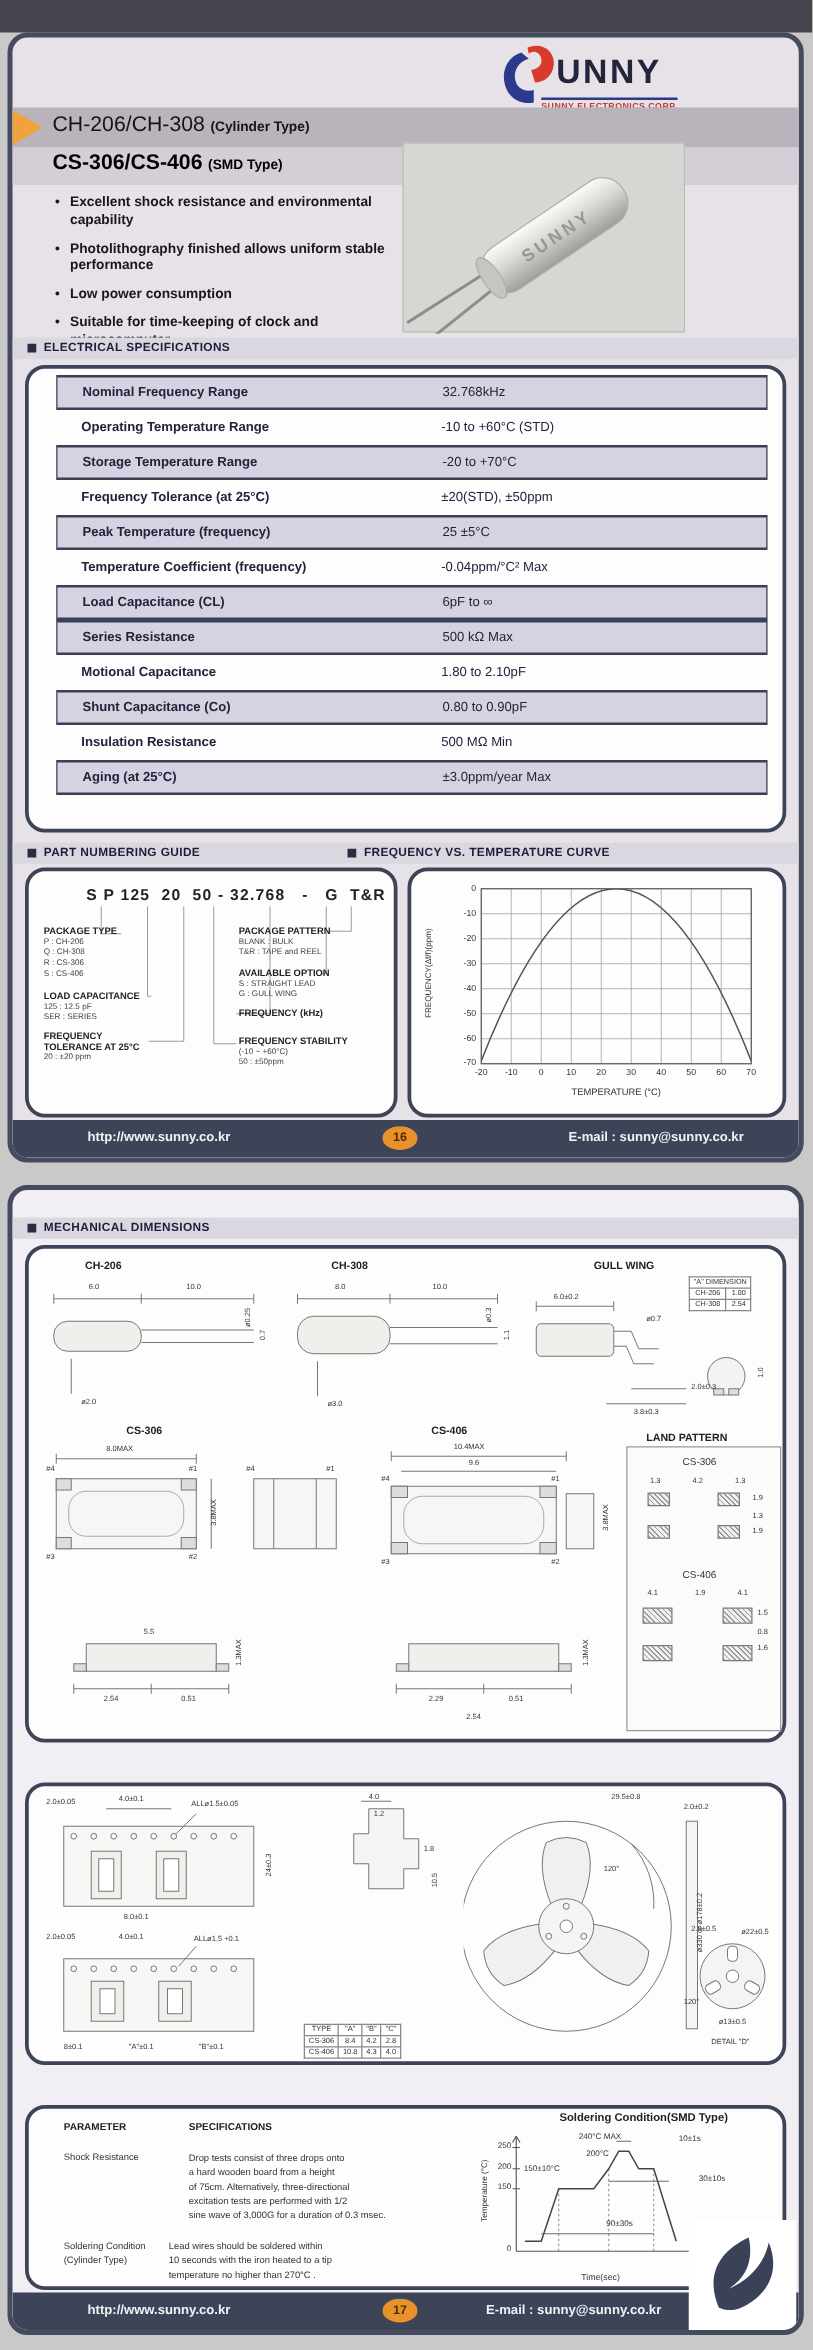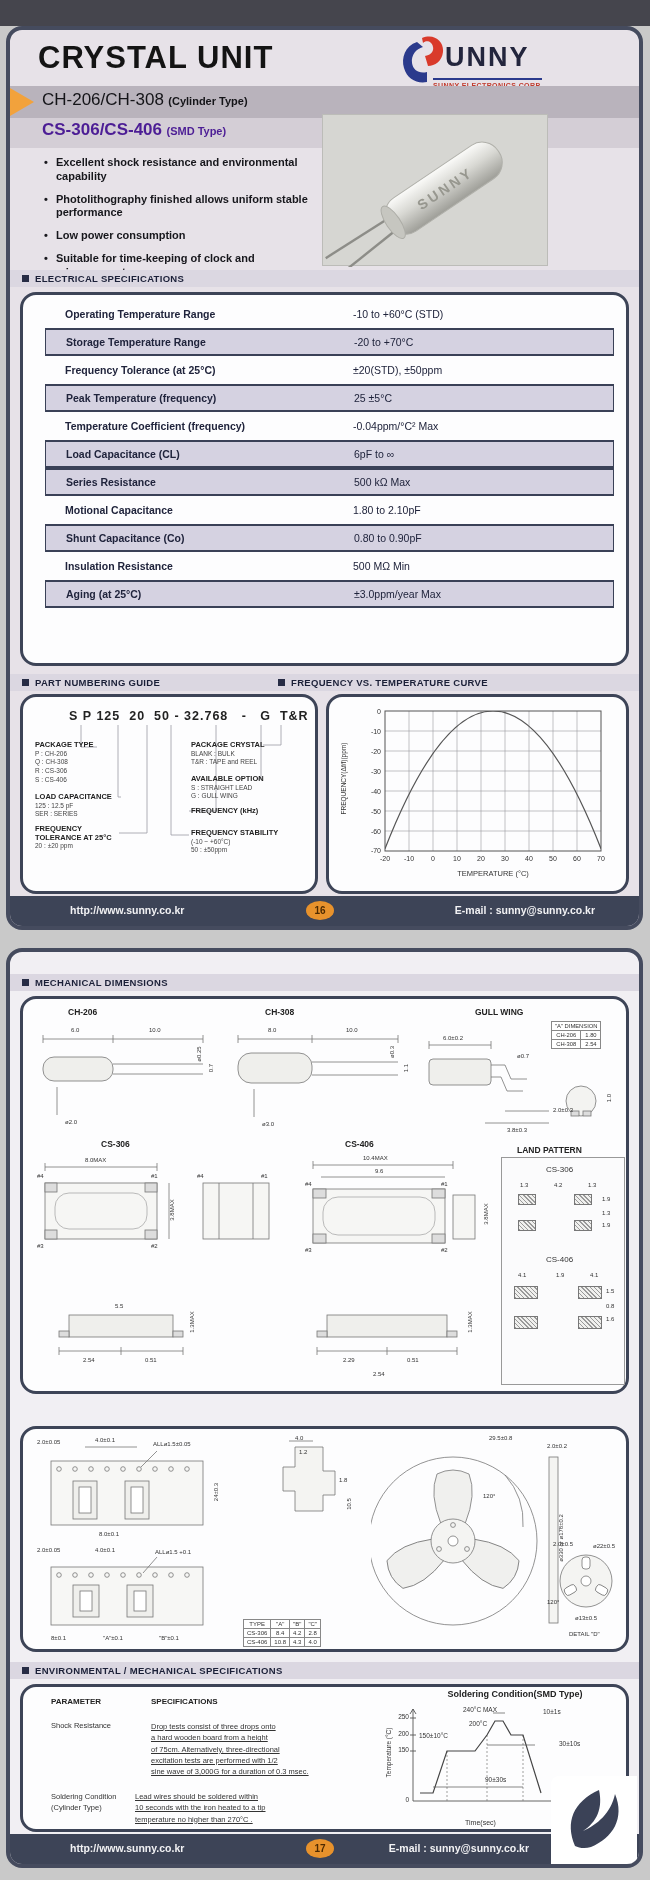--- a/index.html
+++ b/index.html
@@ -28,50 +28,49 @@
   .footerbar{position:absolute;left:0;bottom:0;width:100%;height:30px;background:#3d4457;}
   .footer-url{position:absolute;left:60px;top:8px;color:#f2f2f4;font-size:10.5px;font-weight:bold;}
   .footer-email{position:absolute;right:44px;top:8px;color:#f2f2f4;font-size:10.5px;font-weight:bold;}
   .footer-badge{position:absolute;left:296px;top:5px;width:28px;height:19px;background:#e8922c;border-radius:50%;color:#4e2a00;font-size:10px;font-weight:bold;display:flex;align-items:center;justify-content:center;}
   .pad{position:absolute;border:1px solid #777;background:repeating-linear-gradient(45deg,#9a9a9a 0,#9a9a9a 1px,#f0f0ee 1px,#f0f0ee 3px);}
   .draw{position:absolute;}
   .draw svg{position:absolute;left:0;top:0;}
   .dlabel{position:absolute;font-size:8.5px;font-weight:bold;color:#222;}
   .atable{position:absolute;border-collapse:collapse;font-size:5.8px;color:#333;background:#fff;}
   .atable td,.atable th{border:1px solid #888;padding:1px 3px;font-weight:normal;text-align:center;white-space:nowrap;}
-  .env-line{font-size:7.5px;color:#333;line-height:1.5;text-decoration:underline;}
+  .env-line{font-size:7.5px;color:#333;line-height:1.5;}
   .mline{stroke:#777;stroke-width:0.8;fill:none;}
 </style>
 </head>
 <body>
 
 <div class="canvas">
   <div class="topstrip"></div>
 
   <div class="page page1">
-    <div style="position:absolute;left:28px;top:10px;font-size:31px;font-weight:bold;letter-spacing:1px;color:#141414;">CRYSTAL UNIT</div>
 
     <div style="position:absolute;right:14px;top:4px;width:228px;height:64px;">
       <svg width="48" height="52" viewBox="0 0 48 52" style="position:absolute;left:0;top:0;">
         <path d="M20,8 C8,12 4,24 7,34 C10,45 20,50 30,48 L30,38 C22,40 16,36 15,29 C14,21 19,15 26,13 Z" fill="#2b3a8c"></path>
         <path d="M25,4 C38,-1 47,8 46,18 C45,27 38,32 31,32 L28,22 C34,21 37,17 36,13 C35,7 29,6 26,9 Z" fill="#d93a2b"></path>
       </svg>
       <span style="position:absolute;left:48px;top:8px;font-size:27px;font-weight:bold;color:#23253d;letter-spacing:2px;">UNNY</span>
       <span style="position:absolute;left:36px;top:44px;font-size:7px;font-weight:bold;color:#c03b2d;border-top:2px solid #2b3a8c;padding-top:2px;letter-spacing:.4px;">SUNNY ELECTRONICS CORP.</span>
     </div>
 
     <div style="position:absolute;left:0;top:56px;width:100%;height:32px;background:#b9b3bc;"></div>
     <div style="position:absolute;left:0;top:88px;width:100%;height:30px;background:#d4ced6;"></div>
     <div style="position:absolute;left:0;top:58px;width:0;height:0;border-top:14px solid transparent;border-bottom:14px solid transparent;border-left:24px solid #f2a23c;"></div>
 
     <div style="position:absolute;left:32px;top:60px;color:#141418;">
       <span style="font-size:17px;font-weight:normal;">CH-206/CH-308</span>
       <span style="font-size:11px;font-weight:bold;">(Cylinder Type)</span>
     </div>
-    <div style="position:absolute;left:32px;top:90px;color:#4c1d95;">
+    <div style="position:absolute;left:32px;top:90px;color:#000000;">
       <span style="font-size:17px;font-weight:bold;">CS-306/CS-406</span>
       <span style="font-size:11px;font-weight:bold;">(SMD Type)</span>
     </div>
 
     <div style="position:absolute;left:34px;top:126px;width:276px;">
       <div class="feat">Excellent shock resistance and environmental capability</div>
       <div class="feat">Photolithography finished allows uniform stable performance</div>
       <div class="feat">Low power consumption</div>
       <div class="feat">Suitable for time-keeping of clock and microcomputer</div>
     </div>
@@ -94,20 +93,24 @@
         </g>
       </svg>
     </div>
 
     <div class="sec-band" style="top:240px;">
       <span class="sec-sq"></span>
       <span class="sec-label">ELECTRICAL SPECIFICATIONS</span>
     </div>
     <div class="panel" style="left:10px;top:262px;width:609px;height:374px;">
       <div style="position:absolute;left:8px;top:5px;right:6px;">
+        <div class="spec-row shaded">
+            <span class="spec-lbl">Nominal Frequency Range</span>
+            <span class="spec-val">32.768kHz</span>
+          </div>
         <div class="spec-row">
             <span class="spec-lbl">Operating Temperature Range</span>
             <span class="spec-val">-10 to +60°C (STD)</span>
           </div>
         <div class="spec-row shaded">
             <span class="spec-lbl">Storage Temperature Range</span>
             <span class="spec-val">-20 to +70°C</span>
           </div>
         <div class="spec-row">
             <span class="spec-lbl">Frequency Tolerance (at 25°C)</span>
@@ -178,21 +181,21 @@
       <div class="pn-group" style="left:12px;top:96px;width:90px;">
         <div class="pn-title">LOAD CAPACITANCE</div>
         <div class="pn-item">125 : 12.5 pF</div>
         <div class="pn-item">SER : SERIES</div>
       </div>
       <div class="pn-group" style="left:12px;top:128px;width:84px;">
         <div class="pn-title">FREQUENCY TOLERANCE AT 25°C</div>
         <div class="pn-item">20 : ±20 ppm</div>
       </div>
       <div class="pn-group" style="left:168px;top:44px;width:110px;">
-        <div class="pn-title">PACKAGE CRYSTAL</div>
+        <div class="pn-title">PACKAGE PATTERN</div>
         <div class="pn-item">BLANK : BULK</div>
         <div class="pn-item">T&amp;R : TAPE and REEL</div>
       </div>
       <div class="pn-group" style="left:168px;top:78px;width:110px;">
         <div class="pn-title">AVAILABLE OPTION</div>
         <div class="pn-item">S : STRAIGHT LEAD</div>
         <div class="pn-item">G : GULL WING</div>
       </div>
       <div class="pn-group" style="left:168px;top:110px;width:110px;">
         <div class="pn-title">FREQUENCY (kHz)</div>
@@ -587,24 +590,20 @@
         <tr>
           <td>CS-406</td>
           <td>10.8</td>
           <td>4.3</td>
           <td>4.0</td>
         </tr>
       </tbody>
         </table>
     </div>
 
-    <div class="sec-band" style="top:710px;">
-      <span class="sec-sq"></span>
-      <span class="sec-label">ENVIRONMENTAL / MECHANICAL SPECIFICATIONS</span>
-    </div>
     <div class="panel" style="left:10px;top:732px;width:609px;height:148px;">
       <span style="position:absolute;left:28px;top:10px;font-size:8px;font-weight:bold;color:#222;">PARAMETER</span>
       <span style="position:absolute;left:128px;top:10px;font-size:8px;font-weight:bold;color:#222;">SPECIFICATIONS</span>
 
       <span style="position:absolute;left:28px;top:34px;font-size:7.5px;color:#333;">Shock Resistance</span>
       <div style="position:absolute;left:128px;top:34px;width:210px;">
         <div class="env-line">Drop tests consist of three drops onto</div>
         <div class="env-line">a hard wooden board from a height</div>
         <div class="env-line">of 75cm. Alternatively, three-directional</div>
         <div class="env-line">excitation tests are performed with 1/2</div>

